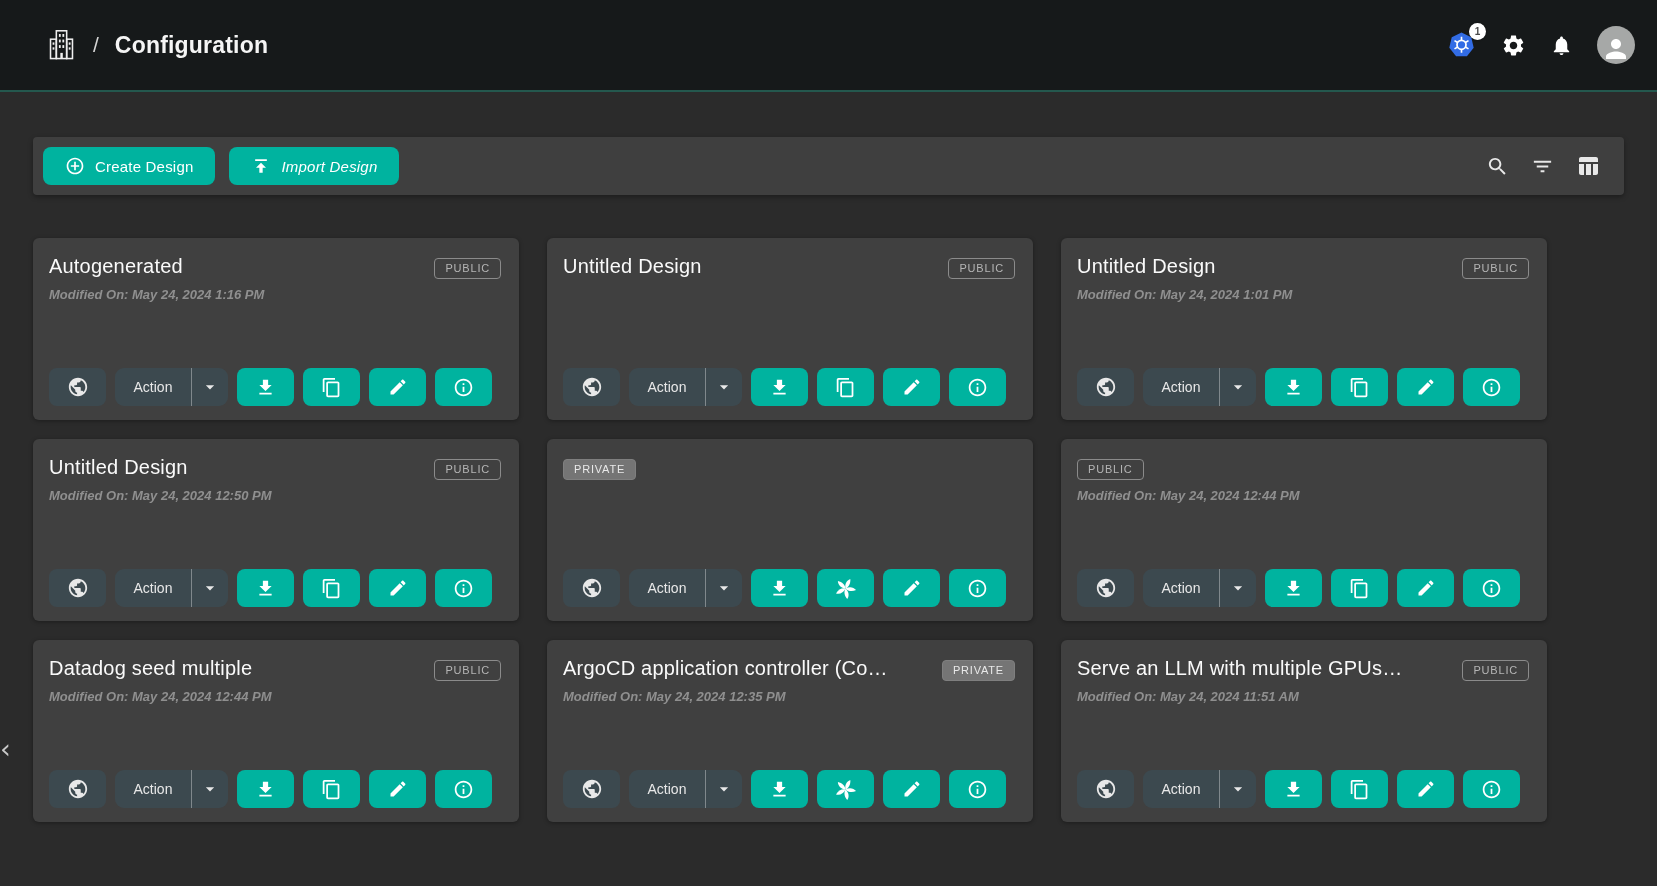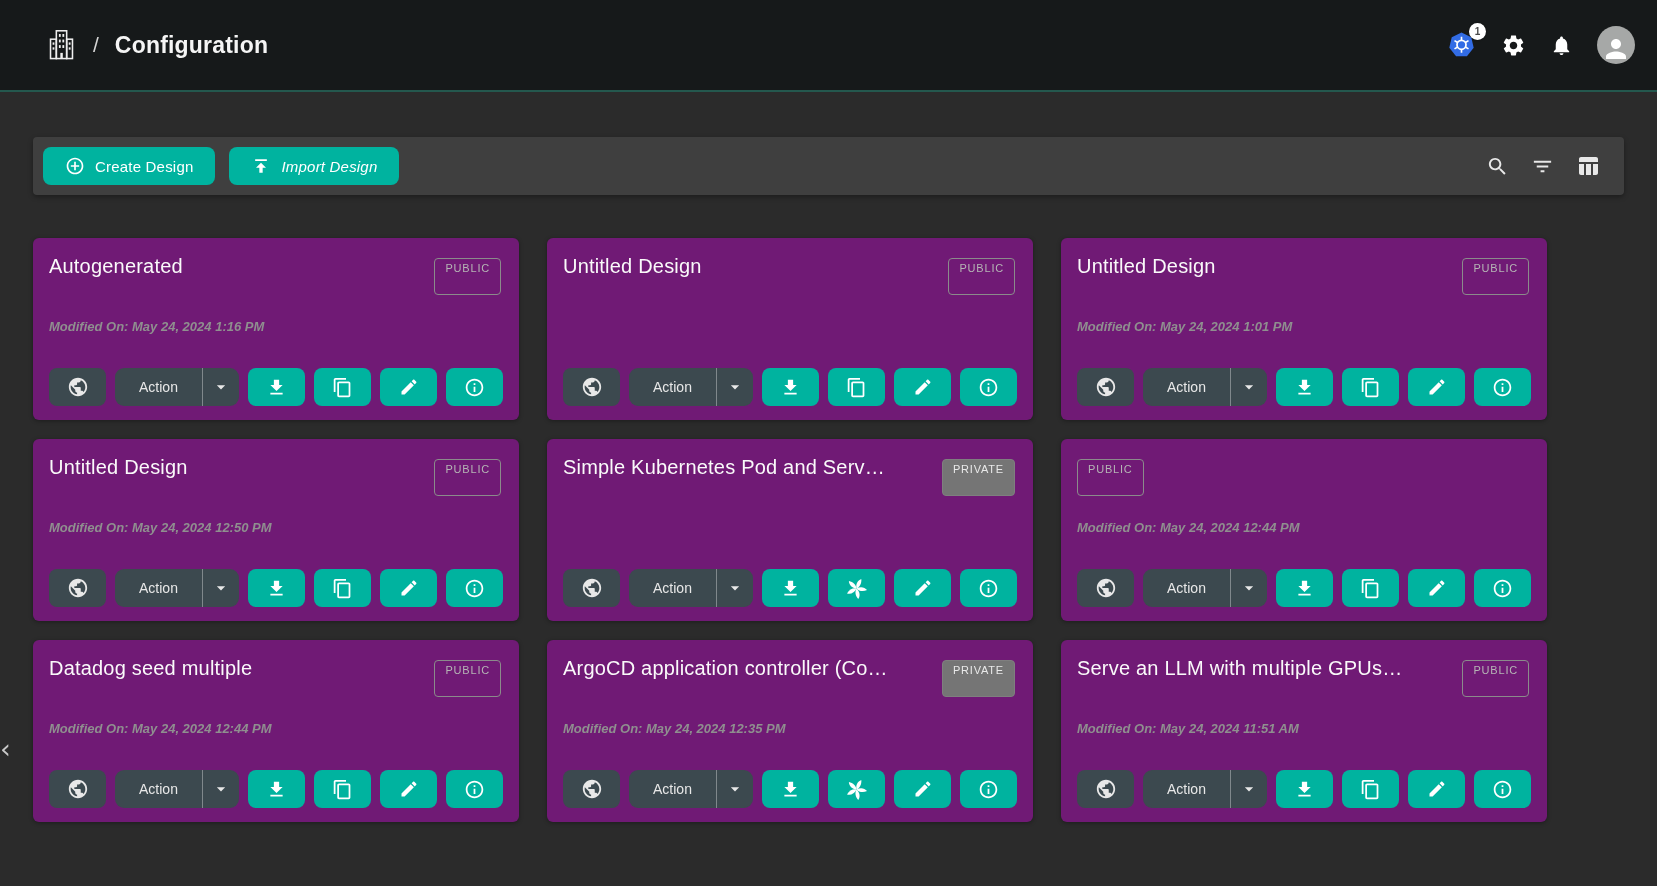--- a/index.html
+++ b/index.html
@@ -46,45 +46,44 @@
     cursor:pointer;letter-spacing:.2px;
   }
   .btn-primary + .btn-primary{margin-left:14px;font-style:italic;}
   .tool-icons{margin-left:auto;display:flex;align-items:center;gap:22px;}
   
   .grid{
     position:absolute;left:33px;top:238px;width:1514px;
     display:grid;grid-template-columns:repeat(3,1fr);column-gap:28px;row-gap:19px;
   }
   .card{
-    height:182px;background:#701a75;border-radius:6px;
+    height:182px;background:#404040;border-radius:6px;
     padding:17px 16px 14px;display:flex;flex-direction:column;
     box-shadow:0 1px 4px rgba(0,0,0,.35);
-    gap:16px;
   }
   .card-head{display:flex;justify-content:space-between;align-items:flex-start;gap:10px;}
   .card-title{
     margin:0;color:#fafafa;font-size:20px;font-weight:400;letter-spacing:.2px;
     white-space:nowrap;overflow:hidden;
   }
   .card-badge{
     flex:none;font-size:11px;letter-spacing:.8px;color:#b5b5b5;
-    border:1px solid #8b8b8b;border-radius:4px;padding:3px 10px 20px;margin-top:3px;margin-right:2px;
+    border:1px solid #8b8b8b;border-radius:4px;padding:3px 10px 4px;margin-top:3px;margin-right:2px;
   }
   .card-badge.private{background:#757575;border-color:#7f7f7f;color:#e9e9e9;}
   .card-modified{margin:8px 0 0;color:#8f8f8f;font-size:13px;font-style:italic;font-weight:bold;}
   .card-actions{margin-top:auto;display:flex;align-items:center;gap:9px;}
   .icon-btn{
     width:57px;height:38px;border:none;border-radius:8px;cursor:pointer;
     display:flex;align-items:center;justify-content:center;padding:0;
   }
   .icon-btn.dark{background:var(--dark-btn);}
   .icon-btn.teal{background:var(--accent);}
   .split-btn{
-    display:flex;height:38px;width:124px;border-radius:9px;overflow:hidden;
+    display:flex;height:38px;width:113px;border-radius:9px;overflow:hidden;
     background:var(--dark-btn);flex:none;
   }
   .split-main{
     flex:1;background:transparent;border:none;border-right:1px solid rgba(255,255,255,.35);
     color:#e8e8e8;font-size:14px;font-family:inherit;cursor:pointer;
   }
   .split-toggle{
     width:36px;background:transparent;border:none;cursor:pointer;
     display:flex;align-items:center;justify-content:center;
   }
@@ -391,21 +390,20 @@
       <button class="icon-btn teal">
         <svg width="21" height="21" viewBox="0 0 24 24" fill="#fff">
           <path d="M11 7h2v2h-2zm0 4h2v6h-2zm1-9C6.48 2 2 6.48 2 12s4.48 10 10 10 10-4.48 10-10S17.52 2 12 2zm0 18c-4.41 0-8-3.59-8-8s3.59-8 8-8 8 3.59 8 8-3.59 8-8 8z"></path>
         </svg>
       </button>
     </div>
   </article>
 
   <article class="card">
     <div class="card-head">
-      <h2 class="card-title">Simple Kubernetes Pod and Serv…</h2>
       <span class="card-badge private">PRIVATE</span>
     </div>
     <div class="card-actions">
       <button class="icon-btn dark">
         <svg width="22" height="22" viewBox="0 0 24 24" fill="#e8e8e8">
           <path d="M12 2C6.48 2 2 6.48 2 12s4.48 10 10 10 10-4.48 10-10S17.52 2 12 2zM11 19.93c-3.95-.49-7-3.85-7-7.93 0-.62.08-1.21.21-1.79L9 15v1c0 1.1.9 2 2 2v1.93zm6.9-2.54c-.26-.81-1-1.39-1.9-1.39h-1v-3c0-.55-.45-1-1-1H8v-2h2c.55 0 1-.45 1-1V7h2c1.1 0 2-.9 2-2v-.41c2.93 1.19 5 4.06 5 7.41 0 2.08-.8 3.97-2.1 5.39z"></path>
         </svg>
       </button>
 
       <div class="split-btn">

